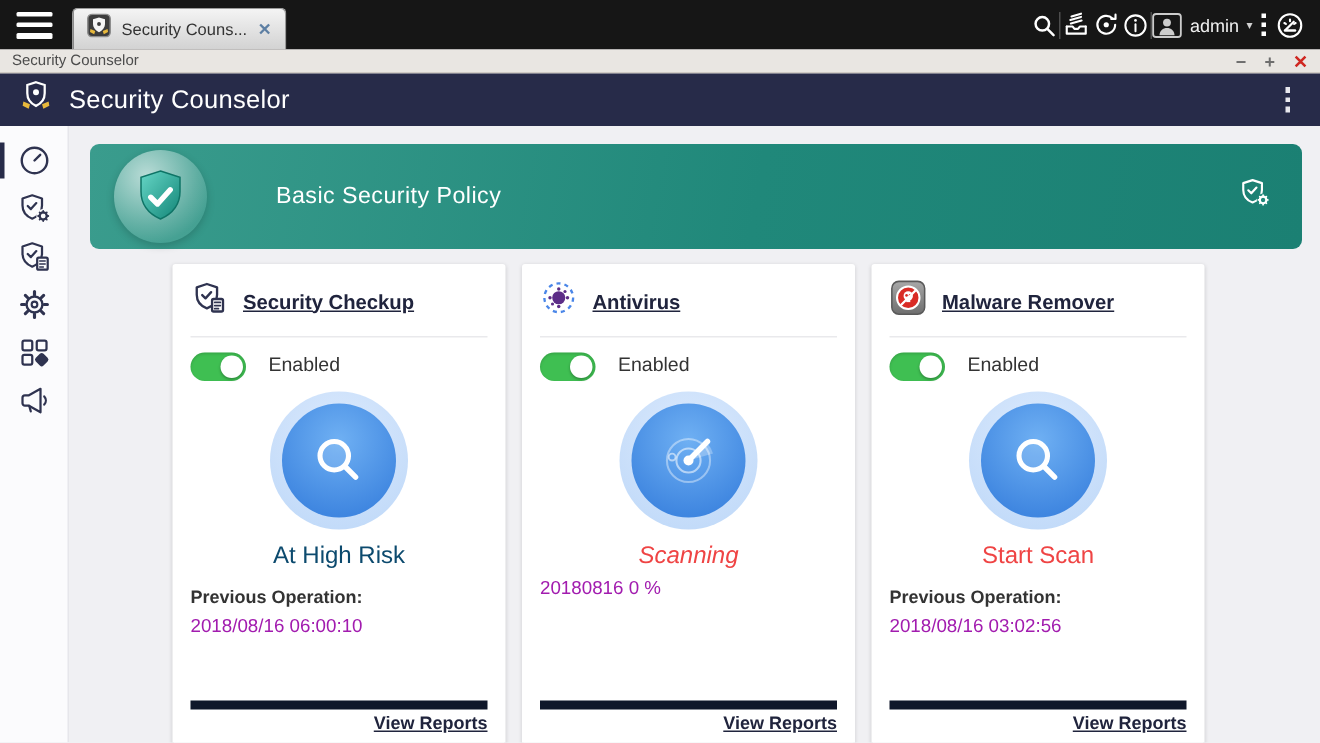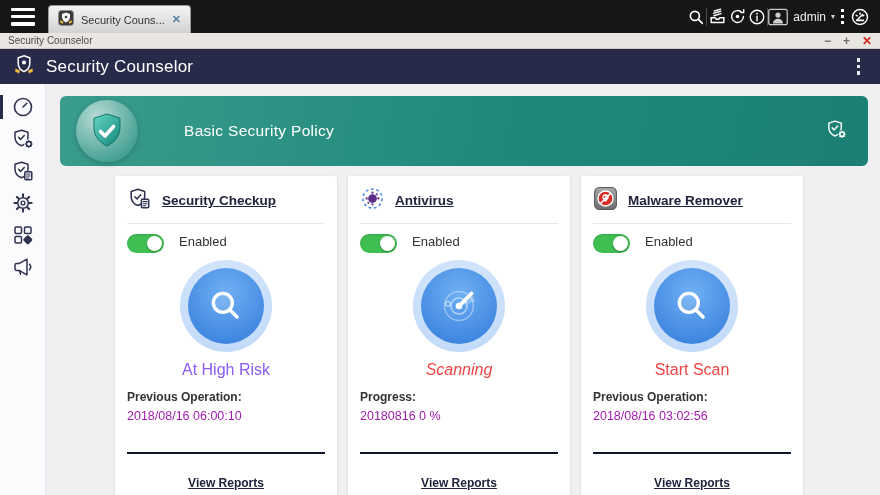--- a/index.html
+++ b/index.html
@@ -63,21 +63,21 @@
   .toggle-row { margin-top:10px; display:flex; align-items:flex-start; gap:15px; }
   .toggle { width:37px; height:19px; border-radius:10px; background:#3fbf52; position:relative; cursor:pointer; flex:0 0 auto; box-shadow:inset 0 1px 2px rgba(0,0,0,.15); }
   .toggle .knob { position:absolute; top:2px; right:2px; width:15px; height:15px; border-radius:50%; background:#fff; box-shadow:0 1px 2px rgba(0,0,0,.3); }
   .toggle-label { font-size:13px; color:#333; }
   .scan-wrap { align-self:center; margin-top:7px; width:92px; height:92px; border-radius:50%; background:radial-gradient(circle at 50% 32%, #dceafd, #bcd7f8); display:flex; align-items:center; justify-content:center; cursor:pointer; }
   .scan-inner { width:76px; height:76px; border-radius:50%; background:radial-gradient(circle at 50% 32%, #6fb0f3, #3f86e0 78%); display:flex; align-items:center; justify-content:center; }
   .card-status { text-align:center; margin-top:9px; font-size:16px; }
   .card-line1 { margin-top:11px; font-size:12px; font-weight:bold; color:#333; }
   .card-line2 { margin-top:5px; font-size:12.5px; color:#a21caf; }
   .card-spacer { flex:1; }
-  .card-foot { border-top:2px solid #0f172a; padding-top:19px; text-align:center; }
+  .card-foot { border-top:6px solid #0f172a; padding-top:0; text-align:right; }
   .view-link { font-size:12px; font-weight:bold; color:#20243d; text-decoration:underline; cursor:pointer; }
 </style>
 </head>
 <body>
 
 <div class="screen">
 
   <div class="desktop-bar">
     <div class="hamburger">
         <span></span>
@@ -281,21 +281,21 @@
             <span class="toggle-label">Enabled</span>
           </div>
           <div class="scan-wrap">
             <div class="scan-inner">
               <svg width="38" height="38" viewBox="0 0 36 36">
                 <circle cx="15" cy="15" r="9" fill="rgba(255,255,255,.12)" stroke="#fff" stroke-width="3.2"></circle>
                 <path d="M21.8 21.8 L28.5 28.5" stroke="#fff" stroke-width="3.4" stroke-linecap="round"></path>
               </svg>
             </div>
           </div>
-          <div class="card-status" style="color: #8b5cf6;">At High Risk</div>
+          <div class="card-status" style="color: #0c4a6e;">At High Risk</div>
           <div class="card-line1">Previous Operation:</div>
           <div class="card-line2">2018/08/16 06:00:10</div>
           <div class="card-spacer"></div>
           <div class="card-foot">
             <span class="view-link">View Reports</span>
           </div>
         </div>
 
         <div class="card">
           <div class="card-head">
@@ -325,21 +325,20 @@
                 <path d="M20 20 L30.5 9.5 A15 15 0 0 1 34.2 16 Z" fill="rgba(255,255,255,.28)"></path>
                 <circle cx="20" cy="20" r="7" fill="none" stroke="rgba(255,255,255,.55)" stroke-width="1.2"></circle>
                 <circle cx="20" cy="20" r="12.5" fill="none" stroke="rgba(255,255,255,.4)" stroke-width="1.2"></circle>
                 <circle cx="10.5" cy="18" r="2" fill="none" stroke="rgba(255,255,255,.55)" stroke-width="1.1"></circle>
                 <path d="M20 20 L31 9" stroke="#fff" stroke-width="3.2" stroke-linecap="round"></path>
                 <circle cx="20" cy="20" r="2.9" fill="#fff"></circle>
               </svg>
             </div>
           </div>
           <div class="card-status" style="color: #ef4444; font-style: italic;">Scanning</div>
-          <div class="card-line1">Progress:</div>
           <div class="card-line2">20180816 0 %</div>
           <div class="card-spacer"></div>
           <div class="card-foot">
             <span class="view-link">View Reports</span>
           </div>
         </div>
 
         <div class="card">
           <div class="card-head">
             <span>

